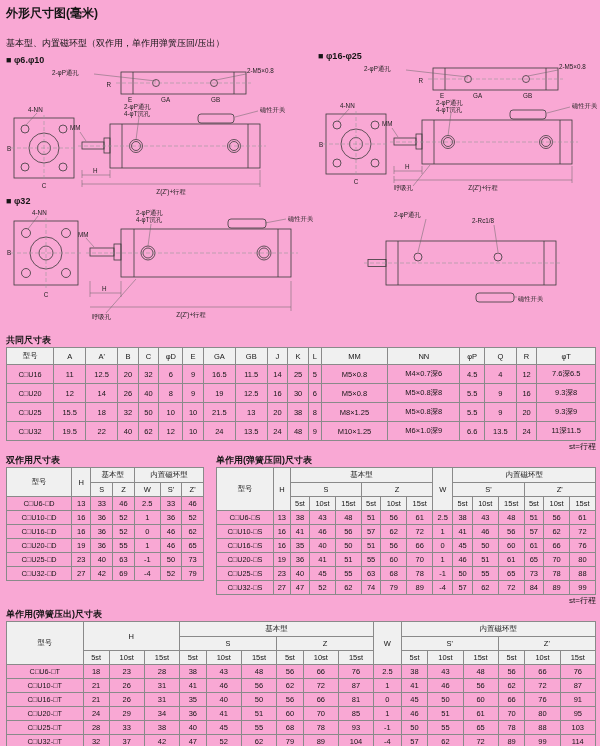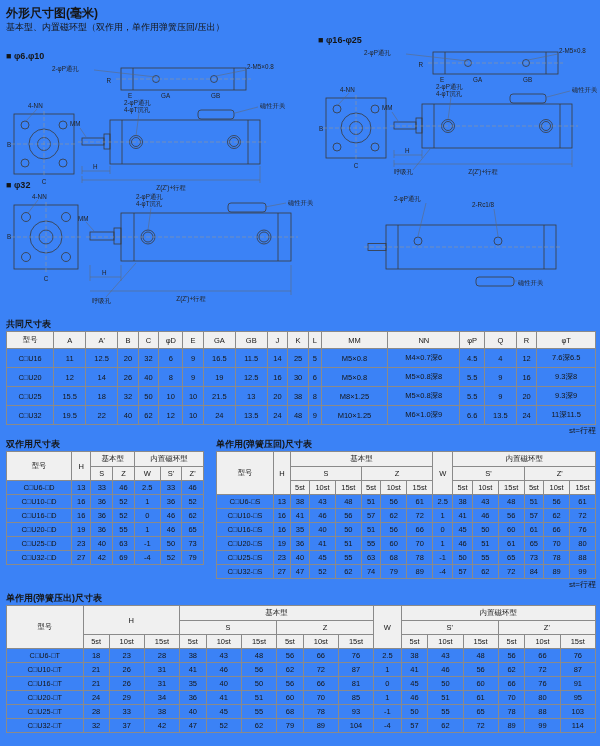--- a/index.html
+++ b/index.html
@@ -1,21 +1,21 @@
 <!DOCTYPE html>
 <html><head>
 <meta charset="utf-8">
 <title>外形尺寸图</title>
 <style>
   *{box-sizing:border-box}
   html,body{margin:0;padding:0;background:#fff}
   body{font-family:"Liberation Sans","DejaVu Sans",sans-serif;color:#151515}
-  .page{width:600px;height:746px;position:relative;overflow:hidden;padding:6px 4px 0 6px;background:#3b82f6}
+  .page{width:600px;height:746px;position:relative;overflow:hidden;padding:6px 4px 0 6px;background:#f9a8d4}
   .title{font-size:12px;font-weight:bold;line-height:14px}
-  .subtitle{font-size:9px;margin-top:2px;line-height:11px}
+  .subtitle{font-size:9px;margin-top:18px;line-height:11px}
   .drawings{position:relative;height:270px;margin-top:2px}
   .sec{position:absolute}
   .sec-label{font-size:9px;font-weight:bold;line-height:11px}
   svg{display:block}
   svg text{font-size:6.3px;fill:#222;font-family:"Liberation Sans","DejaVu Sans",sans-serif}
   .tbl-title{font-size:9px;font-weight:bold;margin:14px 0 1px 0;line-height:11px}
   .tbl-head-row{display:flex;justify-content:space-between;align-items:flex-start}
   .stroke-note{font-size:8px;line-height:11px}
   table{border-collapse:collapse;width:100%}
   th,td{border:1px solid #8a8a8a;font-size:7.5px;text-align:center;padding:2px 1px;white-space:nowrap;overflow:hidden}
@@ -30,21 +30,21 @@
 </head>
 <body>
 
 <div class="page">
 
   <div class="title">外形尺寸图(毫米)</div>
   <div class="subtitle">基本型、内置磁环型（双作用，单作用弹簧压回/压出）</div>
 
   <div class="drawings">
 
-    <div class="sec" style="left:0;top:16px;width:292px">
+    <div class="sec" style="left:0;top:4px;width:292px">
       <div class="sec-label">■ φ6.φ10</div>
       <svg width="292" height="132" viewBox="0 0 292 132">
         <g stroke="#3a3a3a" stroke-width="0.8" fill="none">
           <g>
             <rect x="115" y="6" width="125" height="22"></rect>
             <line x1="127" y1="6" x2="127" y2="28"></line>
             <line x1="228" y1="6" x2="228" y2="28"></line>
             <circle cx="150" cy="17" r="3.5"></circle>
             <circle cx="208" cy="17" r="3.5"></circle>
           </g>

